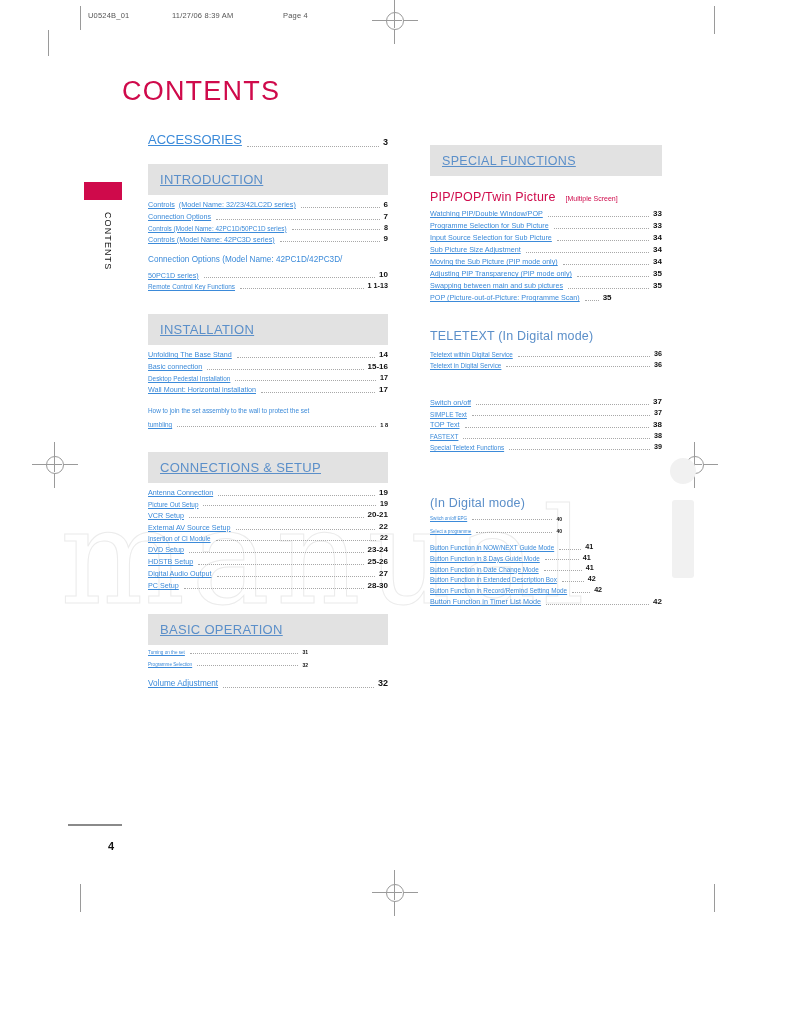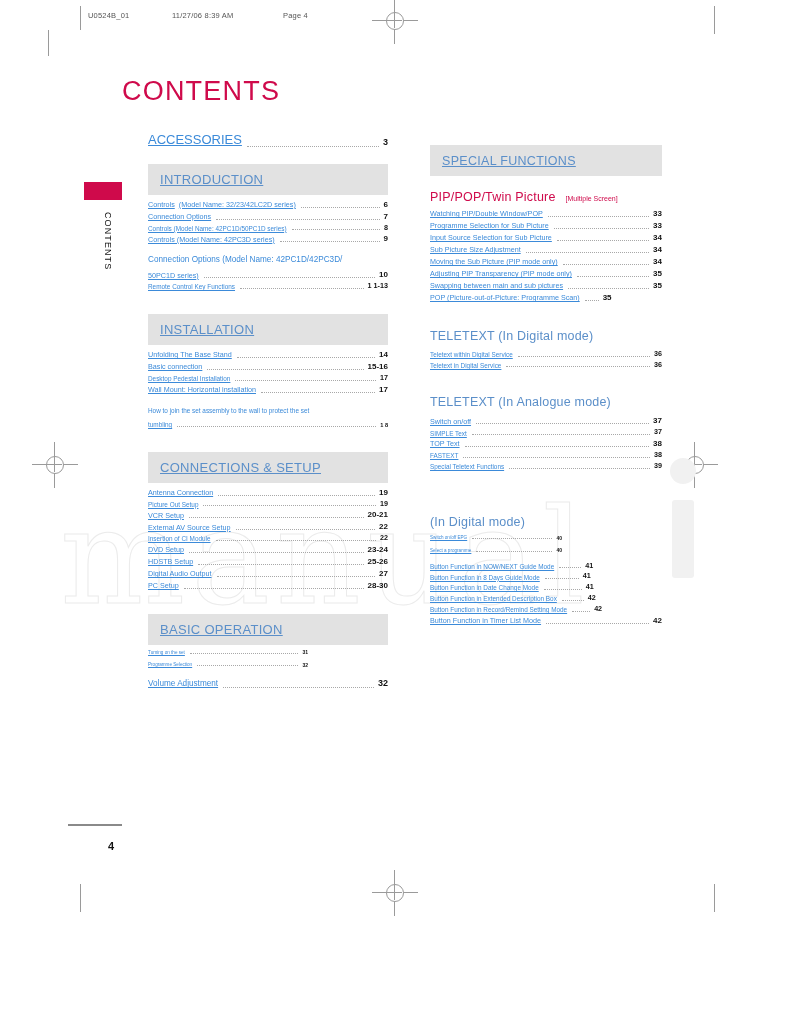--- a/index.html
+++ b/index.html
@@ -416,23 +416,20 @@
       </li>
     <li class="s-sm">
         <span class="label">Teletext in Digital Service</span>
         <span class="dots"></span>
         <span class="pg">36</span>
       </li>
   </ul>
 
   <div class="sec-gap-lg"></div>
 
-  <div class="group-head">
-    <span class="gh-text">TELETEXT (In Analogue mode)</span>
-  </div>
   <div class="rowpad"></div>
   <ul class="toc">
     <li class="s-md">
         <span class="label">Switch on/off</span>
         <span class="dots"></span>
         <span class="pg">37</span>
       </li>
     <li class="s-sm">
         <span class="label">SIMPLE Text</span>
         <span class="dots"></span>

